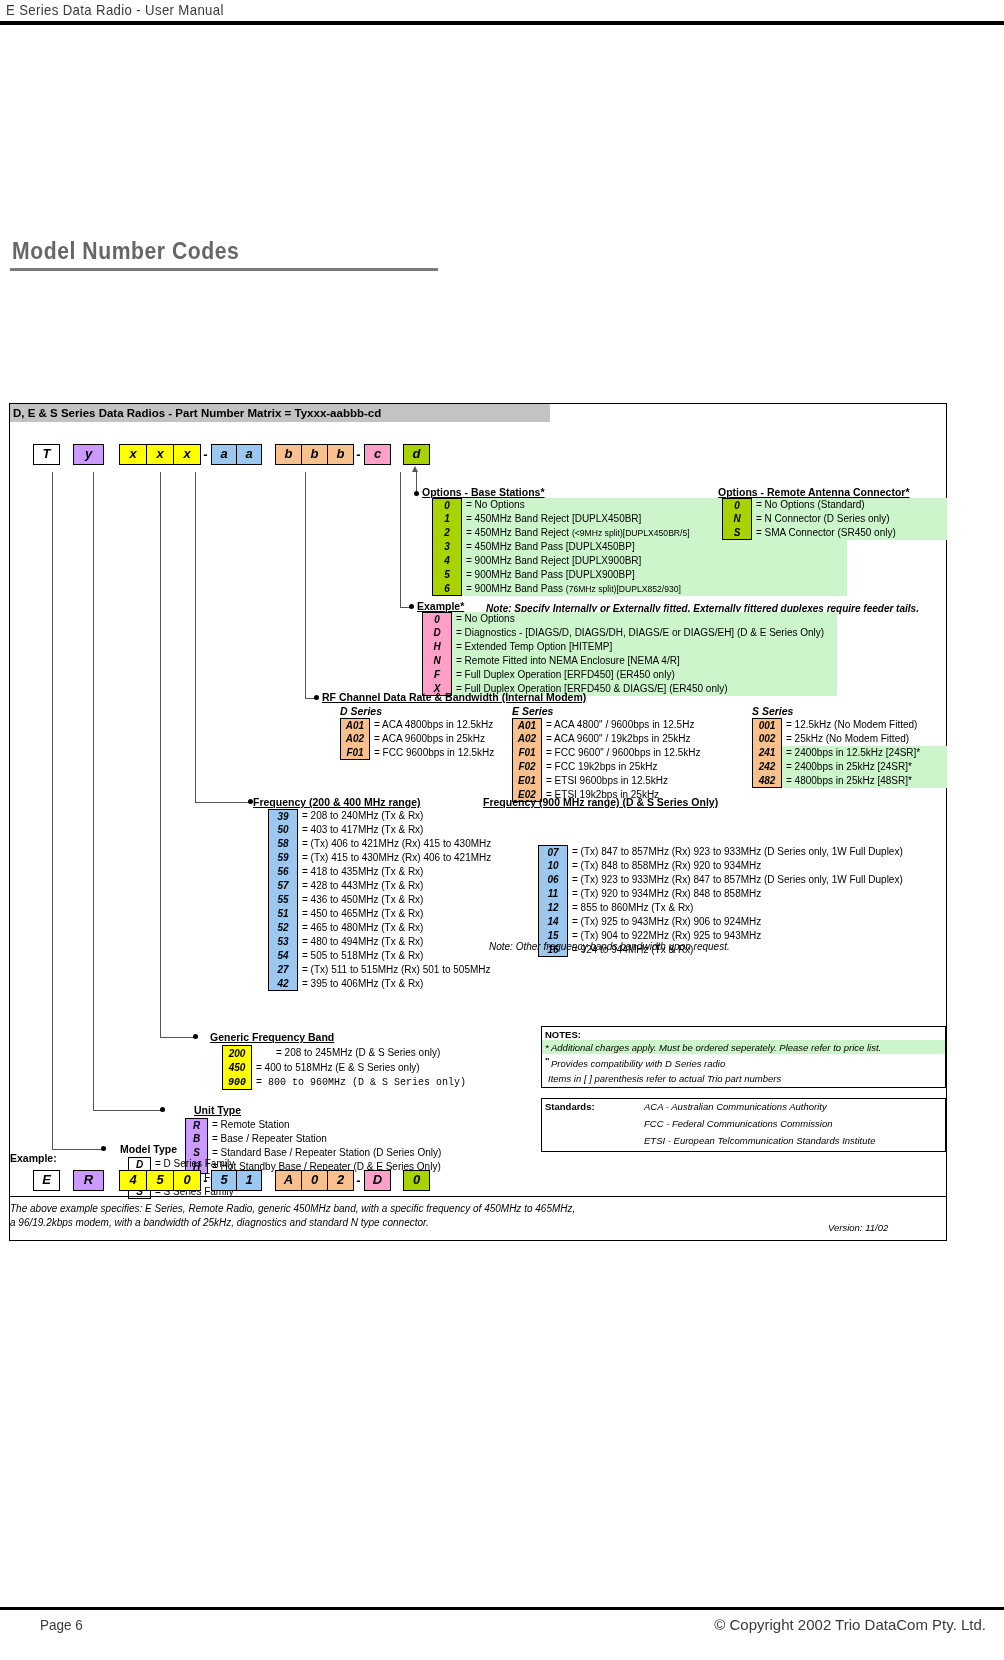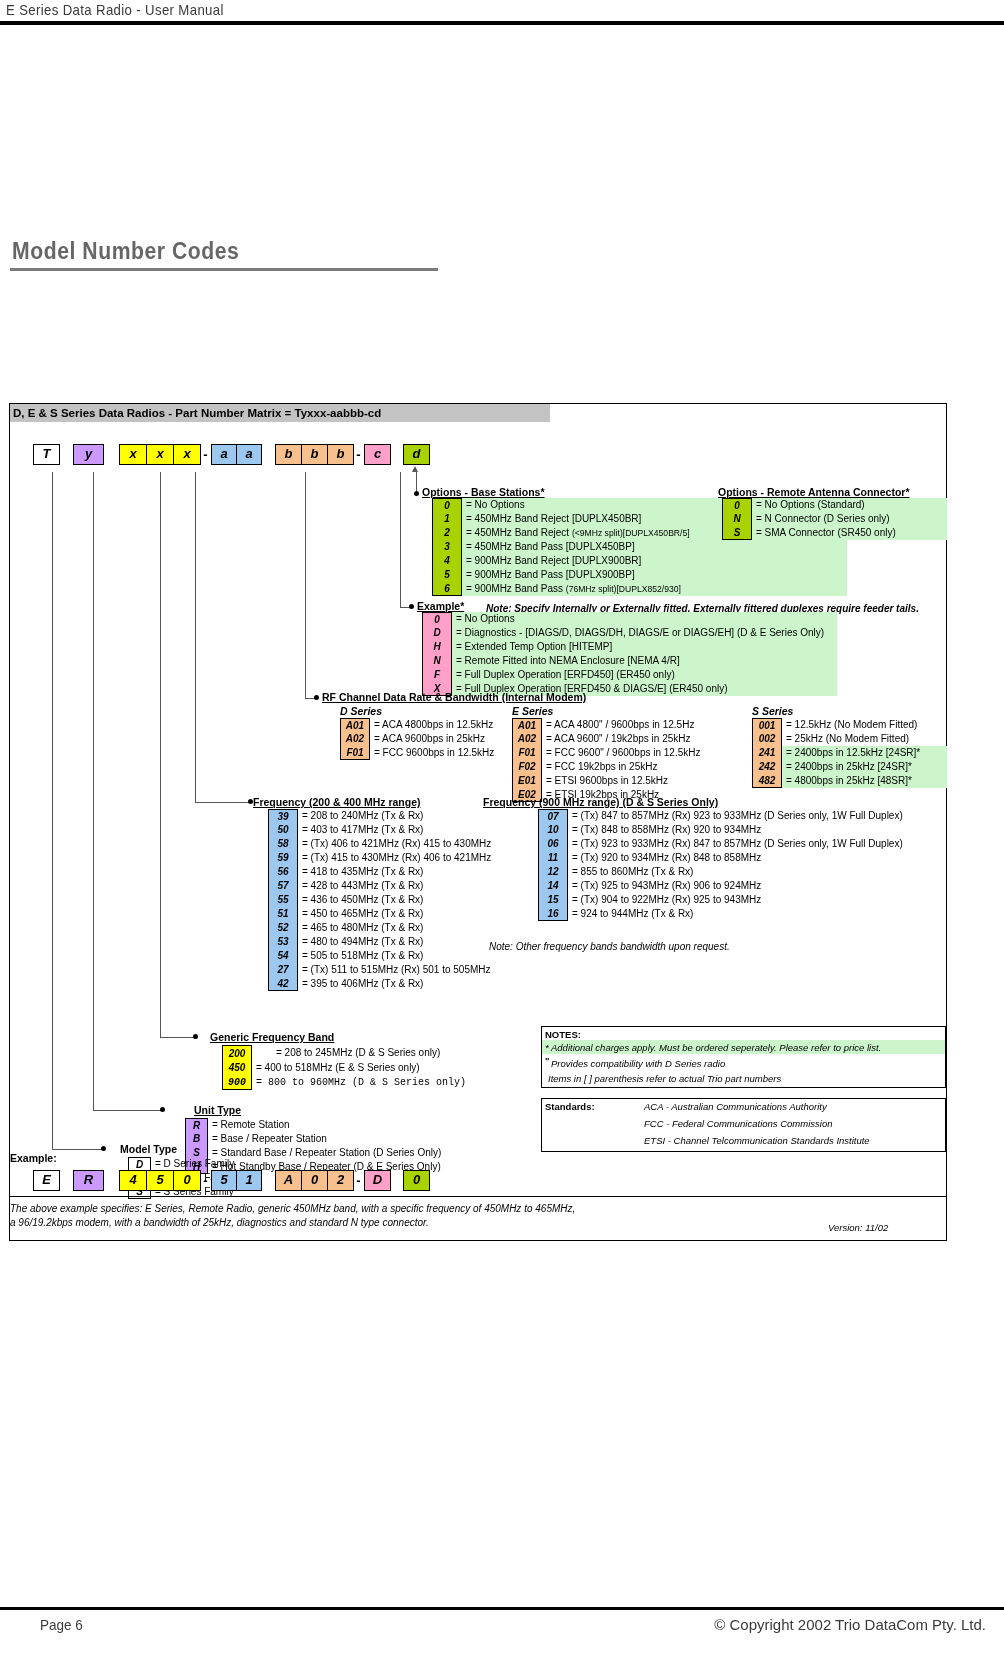--- a/index.html
+++ b/index.html
@@ -532,21 +532,21 @@
       <div class="tcode bg-blue">27</div>
       <div class="tdesc">= (Tx) 511 to 515MHz (Rx) 501 to 505MHz</div>
     </div>
   <div class="trow">
       <div class="tcode bg-blue">42</div>
       <div class="tdesc">= 395 to 406MHz (Tx &amp; Rx)</div>
     </div>
 </div>
 
 <div class="grp-title" style="left:483px; top:796px;">Frequency (900 MHz range) (D &amp; S Series Only)</div>
-<div class="tbl" style="left:538px; top:809px;">
+<div class="tbl" style="left:538px; top:845px;">
   <div class="trow">
       <div class="tcode bg-blue">07</div>
       <div class="tdesc">= (Tx) 847 to 857MHz (Rx) 923 to 933MHz (D Series only, 1W Full Duplex)</div>
     </div>
   <div class="trow">
       <div class="tcode bg-blue">10</div>
       <div class="tdesc">= (Tx) 848 to 858MHz (Rx) 920 to 934MHz</div>
     </div>
   <div class="trow">
       <div class="tcode bg-blue">06</div>
@@ -632,21 +632,21 @@
 <div class="sb-line sb-bold" style="left:545px; top:1029px;">NOTES:</div>
 <div class="sb-line sb-it" style="left:545px; top:1042px;">* Additional charges apply. Must be ordered seperately. Please refer to price list.</div>
 <div class="sb-line sb-bold" style="left:545px; top:1055px;">"</div>
 <div class="sb-line sb-it" style="left:551px; top:1058px;"> Provides compatibility with D Series radio</div>
 <div class="sb-line sb-it" style="left:548px; top:1073px;">Items in  [ ]  parenthesis refer to actual Trio part numbers</div>
 
 <div class="sidebox" style="left:541px; top:1098px; width:405px; height:54px;"></div>
 <div class="sb-line sb-bold" style="left:545px; top:1101px;">Standards:</div>
 <div class="sb-line sb-it" style="left:644px; top:1101px;">ACA - Australian Communications Authority</div>
 <div class="sb-line sb-it" style="left:644px; top:1118px;">FCC - Federal Communications Commission</div>
-<div class="sb-line sb-it" style="left:644px; top:1135px;">ETSI - Channel Telcommunication Standards Institute</div>
+<div class="sb-line sb-it" style="left:644px; top:1135px;">ETSI - European Telcommunication Standards Institute</div>
 
 <div class="example-label">Example:</div>
 <div class="code-row2">
   <div class="cbox bg-white" style="left:0px;   width:27px;">E</div>
   <div class="cbox bg-purple" style="left:40px;  width:31px;">R</div>
   <div class="cbox bg-yellow" style="left:86px;  width:28px;">4</div>
   <div class="cbox bg-yellow" style="left:113px; width:28px;">5</div>
   <div class="cbox bg-yellow" style="left:140px; width:28px;">0</div>
   <div class="dash" style="left:168px;">-</div>
   <div class="cbox bg-blue" style="left:178px; width:26px;">5</div>

